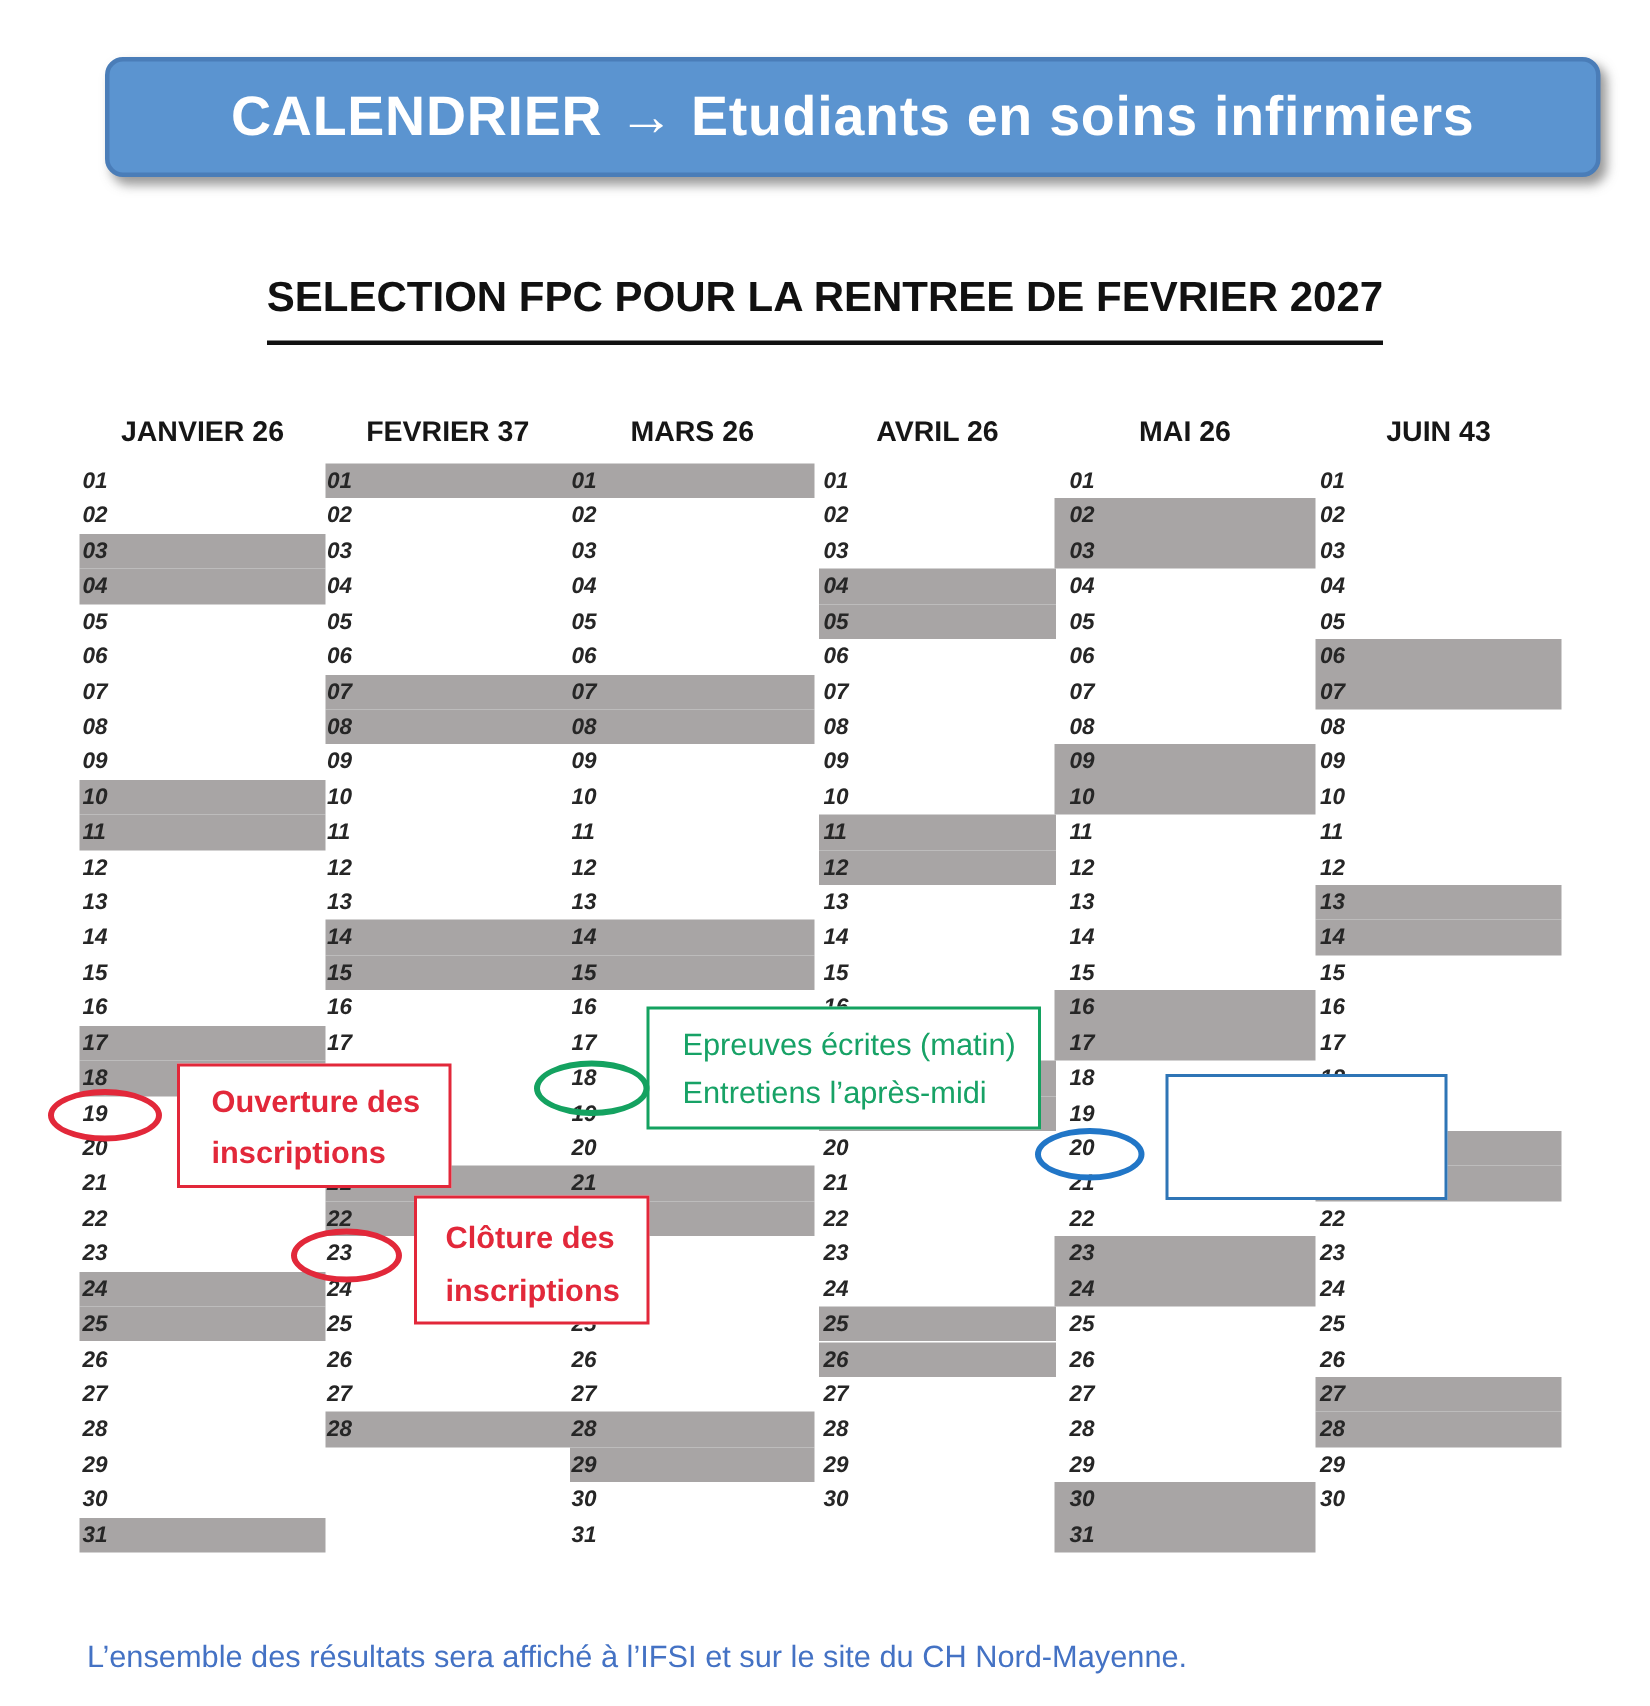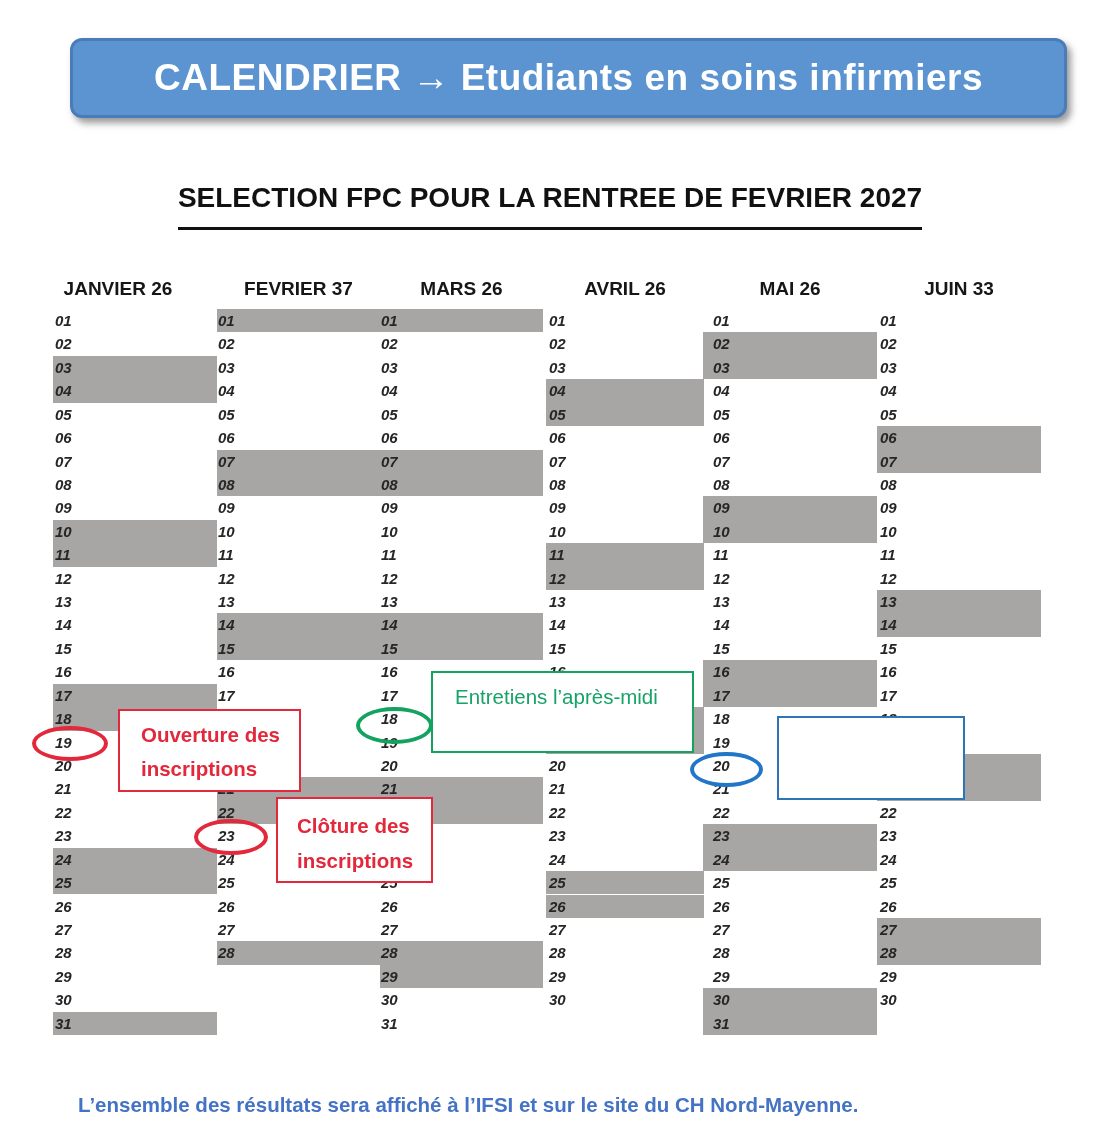--- a/index.html
+++ b/index.html
@@ -40,38 +40,38 @@
   .callout-green{border:2px solid #14a260;color:#17a266;}
   .callout-blue{border:2.5px solid #2e75b6;color:#4472c4;}
   .ellipse{
     position:absolute;border-radius:50%;z-index:7;background:transparent;box-sizing:border-box;
   }
   .ellipse-red{border:4px solid #e2283a;}
   .ellipse-green{border:4px solid #14a260;}
   .ellipse-blue{border:4px solid #2176c7;}
   .footer{
     position:absolute;left:58px;top:1093px;width:1000px;
-    font-size:20.5px;font-weight:bold;color:#4472c4;white-space:nowrap;margin-left:20px;
+    font-size:20.5px;font-weight:normal;color:#4472c4;white-space:nowrap;
   }
 </style>
 </head>
 <body>
 
 <div class="page">
 
   <div class="banner">
     <span>CALENDRIER → Etudiants en soins infirmiers</span>
   </div>
 
   <div class="title">
     <span>SELECTION FPC POUR LA RENTREE DE FEVRIER 2027</span>
   </div>
 
   <div id="calendar">
-      <div class="month-header" style="left: 36px; width: 164px;">JANVIER 26</div>
+      <div class="month-header" style="left: 53px; width: 164px;">JANVIER 26</div>
       <div class="month-col" style="left: 53px; width: 164px; top: 309px; height: 726.02px;">
         <div class="day" style="top: 0px;"><span style="left: 2px;">01</span></div>
         <div class="day" style="top: 23.42px;"><span style="left: 2px;">02</span></div>
         <div class="day hl" style="top: 46.84px;"><span style="left: 2px;">03</span></div>
         <div class="day hl" style="top: 70.26px;"><span style="left: 2px;">04</span></div>
         <div class="day" style="top: 93.68px;"><span style="left: 2px;">05</span></div>
         <div class="day" style="top: 117.1px;"><span style="left: 2px;">06</span></div>
         <div class="day" style="top: 140.52px;"><span style="left: 2px;">07</span></div>
         <div class="day" style="top: 163.94px;"><span style="left: 2px;">08</span></div>
         <div class="day" style="top: 187.36px;"><span style="left: 2px;">09</span></div>
@@ -223,21 +223,21 @@
         <div class="day hl" style="top: 515.24px;"><span style="left: 10px;">23</span></div>
         <div class="day hl" style="top: 538.66px;"><span style="left: 10px;">24</span></div>
         <div class="day" style="top: 562.08px;"><span style="left: 10px;">25</span></div>
         <div class="day" style="top: 585.5px;"><span style="left: 10px;">26</span></div>
         <div class="day" style="top: 608.92px;"><span style="left: 10px;">27</span></div>
         <div class="day" style="top: 632.34px;"><span style="left: 10px;">28</span></div>
         <div class="day" style="top: 655.76px;"><span style="left: 10px;">29</span></div>
         <div class="day hl" style="top: 679.18px;"><span style="left: 10px;">30</span></div>
         <div class="day hl" style="top: 702.6px;"><span style="left: 10px;">31</span></div>
       </div>
-      <div class="month-header" style="left: 877px; width: 164px;">JUIN 33</div>
+      <div class="month-header" style="left: 877px; width: 164px;">JUIN 43</div>
       <div class="month-col" style="left: 877px; width: 164px; top: 309px; height: 702.6px;">
         <div class="day" style="top: 0px;"><span style="left: 3px;">01</span></div>
         <div class="day" style="top: 23.42px;"><span style="left: 3px;">02</span></div>
         <div class="day" style="top: 46.84px;"><span style="left: 3px;">03</span></div>
         <div class="day" style="top: 70.26px;"><span style="left: 3px;">04</span></div>
         <div class="day" style="top: 93.68px;"><span style="left: 3px;">05</span></div>
         <div class="day hl" style="top: 117.1px;"><span style="left: 3px;">06</span></div>
         <div class="day hl" style="top: 140.52px;"><span style="left: 3px;">07</span></div>
         <div class="day" style="top: 163.94px;"><span style="left: 3px;">08</span></div>
         <div class="day" style="top: 187.36px;"><span style="left: 3px;">09</span></div>
@@ -275,20 +275,21 @@
   <div class="ellipse ellipse-red" style="left:194px;top:819px;width:74px;height:36px;"></div>
 
   <div class="callout callout-red" style="left:276px;top:797px;width:157px;height:86px;padding:9px 0 0 19px;font-size:20.5px;line-height:35px;font-weight:bold;">
     <div class="line">Clôture des</div>
     <div class="line">inscriptions</div>
   </div>
 
   <div class="ellipse ellipse-green" style="left:356px;top:707px;width:77px;height:37px;"></div>
 
   <div class="callout callout-green" style="left:431px;top:671px;width:263px;height:82px;padding:8px 0 0 22px;font-size:20.5px;line-height:32px;">
+    <div class="line">Epreuves écrites (matin)</div>
     <div class="line">Entretiens l’après-midi</div>
   </div>
 
   <div class="ellipse ellipse-blue" style="left:690px;top:752px;width:73px;height:35px;"></div>
 
   <div class="callout callout-blue" style="left:777px;top:716px;width:188px;height:84px;padding:10px 0 0 19px;font-size:21px;line-height:33px;">
   </div>
 
   <div class="footer">L’ensemble des résultats sera affiché à l’IFSI et sur le site du CH Nord-Mayenne.</div>
 

